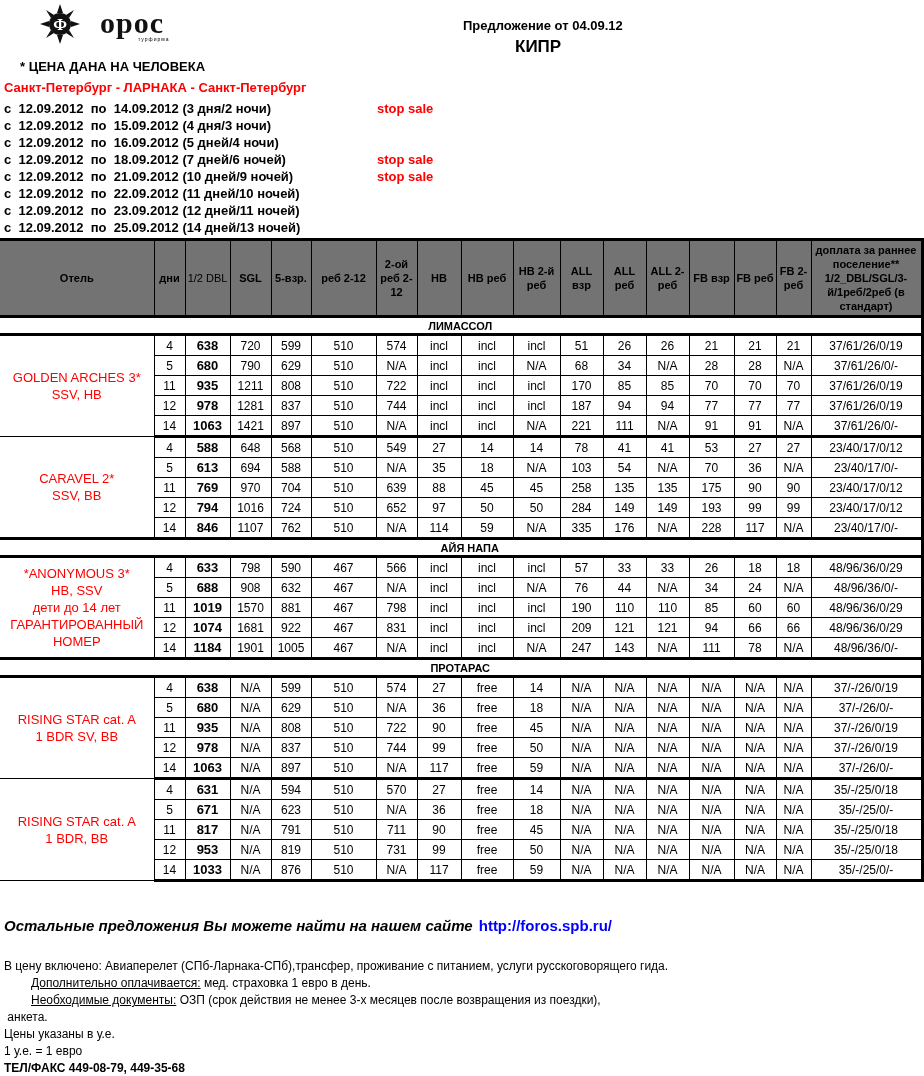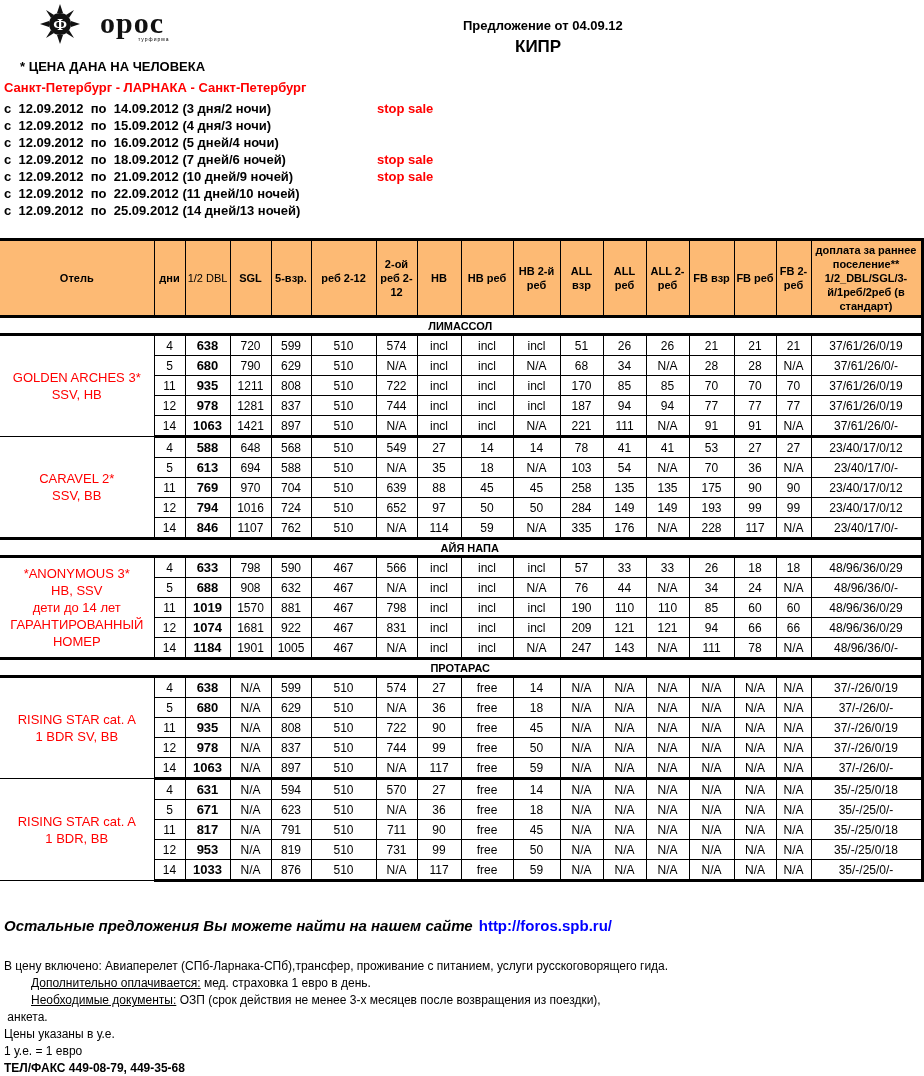--- a/index.html
+++ b/index.html
@@ -20,21 +20,21 @@
 
   table.prices {
     position: absolute; left: 0px; top: 238px; width: 922px;
     border-collapse: collapse; table-layout: fixed;
     font-size: 12px;
   }
   table.prices th, table.prices td {
     border: 1px solid #000; padding: 0; text-align: center; vertical-align: middle;
   }
   table.prices th {
-    background: #fdba74; font-size: 11px; font-weight: bold; height: 74px;
+    background: #737373; font-size: 11px; font-weight: bold; height: 74px;
     border-top: 3px solid #000; border-bottom: 3px solid #000; line-height: 14px;
   }
   table.prices th.thin { font-weight: normal; }
   table.prices tr.row td { height: 19px; }
   td.hotel { color: #ff0000; font-weight: normal; font-size: 13px; line-height: 17px; border-left: 0 !important; }
   td.dbl { font-weight: bold; font-size: 13px; }
   td.region { font-weight: bold; font-size: 11px; height: 15px; border-top: 3px solid #000 !important; border-bottom: 3px solid #000 !important; border-right: 3px solid #000 !important; }
   tr.group-end td { border-bottom: 3px solid #000; }
   td.last, th.last { border-right: 3px solid #000 !important; }
 
@@ -71,20 +71,21 @@
 <div class="price-note">* ЦЕНА ДАНА НА ЧЕЛОВЕКА</div>
 <div class="route">Санкт-Петербург - ЛАРНАКА - Санкт-Петербург</div>
 
 <div class="dates" id="dates">
     <div class="date-row"><span>с  12.09.2012  по  14.09.2012 (3 дня/2 ночи)</span><span class="stop">stop sale</span></div>
     <div class="date-row"><span>с  12.09.2012  по  15.09.2012 (4 дня/3 ночи)</span><span class="stop"></span></div>
     <div class="date-row"><span>с  12.09.2012  по  16.09.2012 (5 дней/4 ночи)</span><span class="stop"></span></div>
     <div class="date-row"><span>с  12.09.2012  по  18.09.2012 (7 дней/6 ночей)</span><span class="stop">stop sale</span></div>
     <div class="date-row"><span>с  12.09.2012  по  21.09.2012 (10 дней/9 ночей)</span><span class="stop">stop sale</span></div>
     <div class="date-row"><span>с  12.09.2012  по  22.09.2012 (11 дней/10 ночей)</span><span class="stop"></span></div>
+    <div class="date-row"><span>с  12.09.2012  по  23.09.2012 (12 дней/11 ночей)</span><span class="stop"></span></div>
     <div class="date-row"><span>с  12.09.2012  по  25.09.2012 (14 дней/13 ночей)</span><span class="stop"></span></div>
   </div>
 
 <table class="prices" id="prices">
   <colgroup>
     <col style="width:154px">
       <col style="width:31px">
       <col style="width:45px">
       <col style="width:41px">
     <col style="width:40px">

